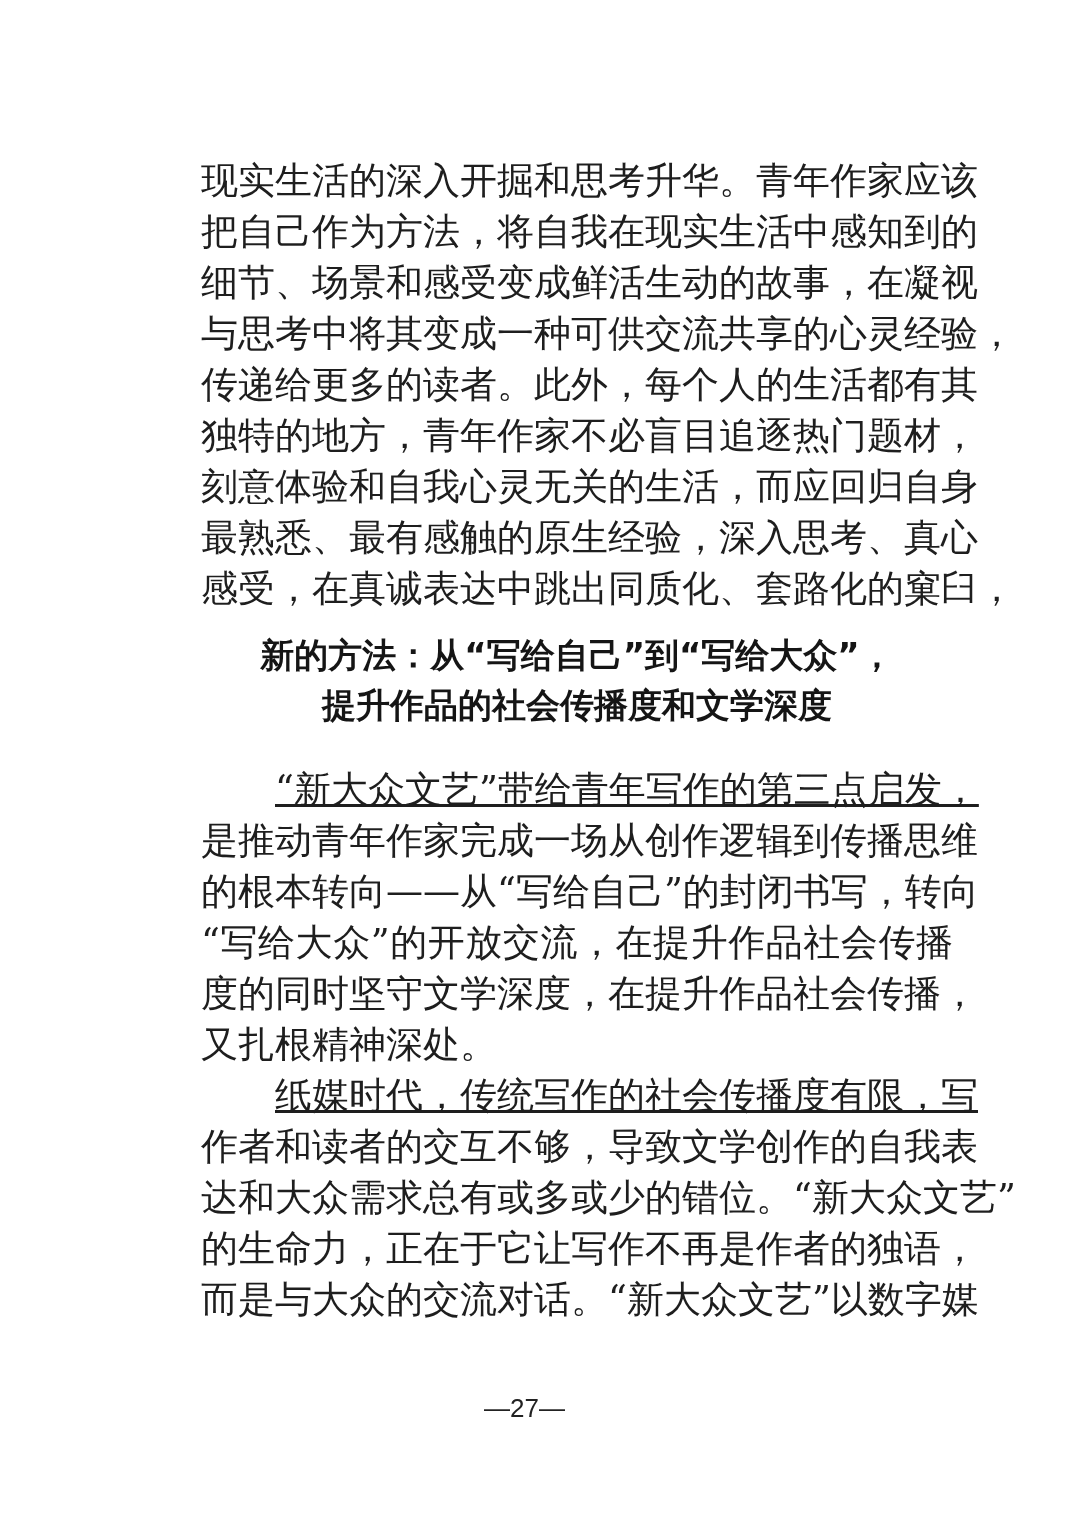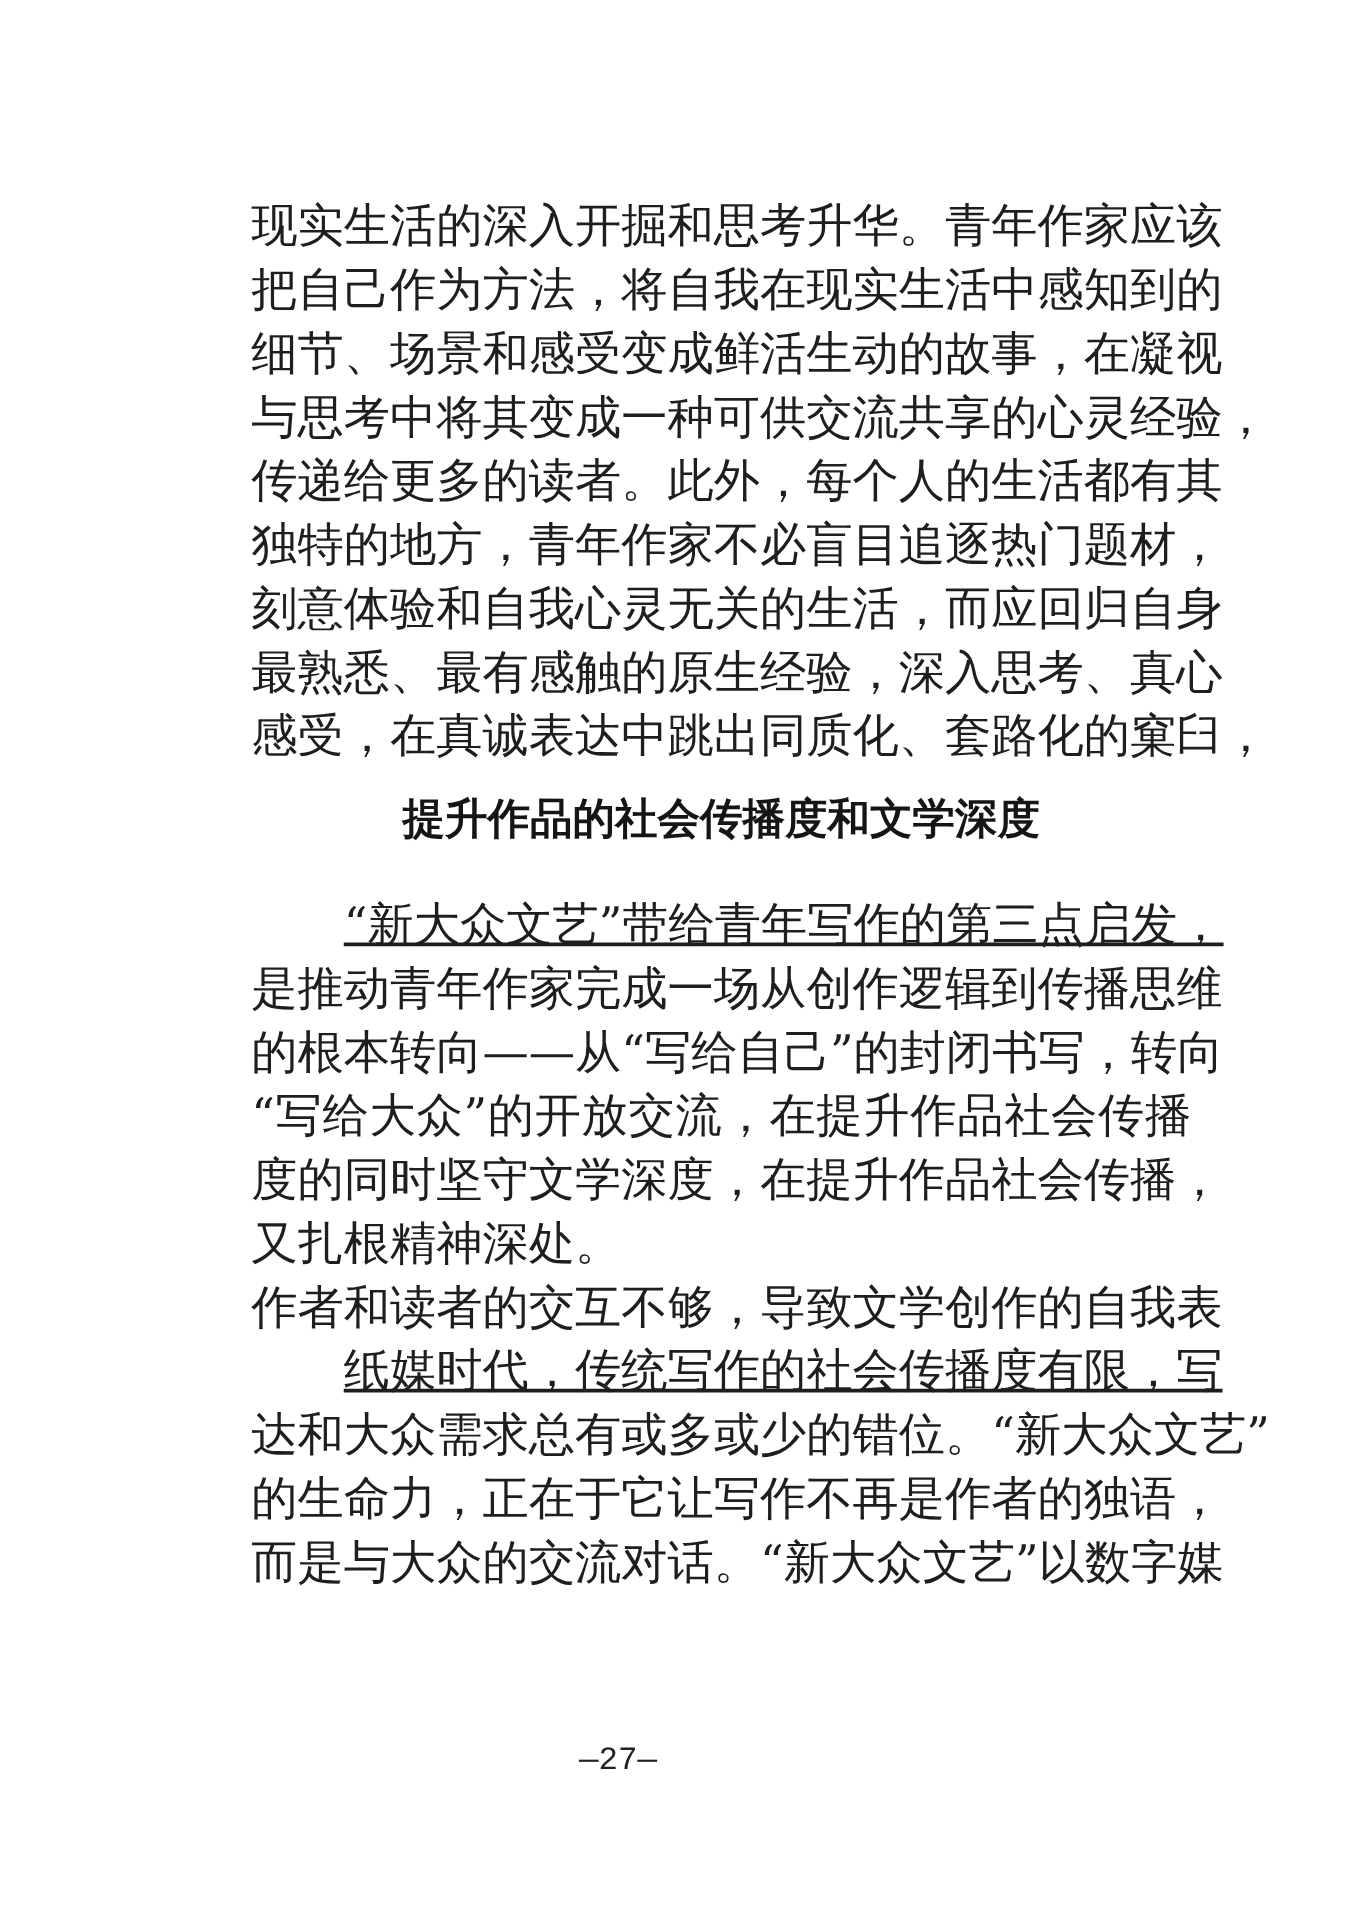--- a/index.html
+++ b/index.html
@@ -51,57 +51,59 @@
       margin-top: 16px;
       margin-bottom: 34px;
     }
     .page-number {
       position: absolute;
       left: 0;
       width: 989px;
       top: 1393px;
       text-align: center;
       font-size: 26px;
-      font-family: Liberation Mono, monospace;
+      font-family: Liberation Sans, sans-serif;
       color: #222;
+      padding-left: 30px;
     }
   </style>
 </head>
 <body>
 
 <div class="page">
 
   <div>
     <div class="line">现实生活的深入开掘和思考升华。青年作家应该</div>
     <div class="line">把自己作为方法，将自我在现实生活中感知到的</div>
     <div class="line">细节、场景和感受变成鲜活生动的故事，在凝视</div>
     <div class="line">与思考中将其变成一种可供交流共享的心灵经验，</div>
     <div class="line">传递给更多的读者。此外，每个人的生活都有其</div>
     <div class="line">独特的地方，青年作家不必盲目追逐热门题材，</div>
     <div class="line">刻意体验和自我心灵无关的生活，而应回归自身</div>
     <div class="line">最熟悉、最有感触的原生经验，深入思考、真心</div>
     <div class="line">感受，在真诚表达中跳出同质化、套路化的窠臼，</div>
   </div>
 
   <div class="heading-block">
+    <div class="heading">新的方法：从“写给自己”到“写给大众”，</div>
     <div class="heading">提升作品的社会传播度和文学深度</div>
   </div>
 
   <div>
     <div class="line indent">“新大众文艺”带给青年写作的第三点启发，</div>
     <div class="line">是推动青年作家完成一场从创作逻辑到传播思维</div>
     <div class="line">的根本转向——从“写给自己”的封闭书写，转向</div>
     <div class="line">“写给大众”的开放交流，在提升作品社会传播</div>
     <div class="line">度的同时坚守文学深度，在提升作品社会传播，</div>
     <div class="line last">又扎根精神深处。</div>
   </div>
 
   <div>
+    <div class="line indent">纸媒时代，传统写作的社会传播度有限，写</div>
     <div class="line">作者和读者的交互不够，导致文学创作的自我表</div>
-    <div class="line indent">纸媒时代，传统写作的社会传播度有限，写</div>
     <div class="line">达和大众需求总有或多或少的错位。“新大众文艺”</div>
     <div class="line">的生命力，正在于它让写作不再是作者的独语，</div>
     <div class="line">而是与大众的交流对话。“新大众文艺”以数字媒</div>
   </div>
 
 </div>
 
 <div class="page-number">—27—</div>
 
 </body></html>

